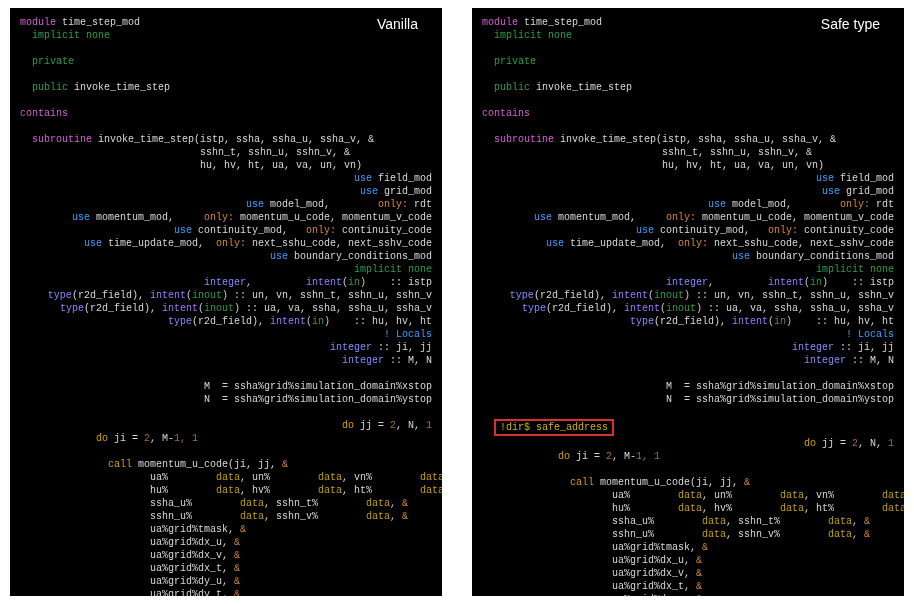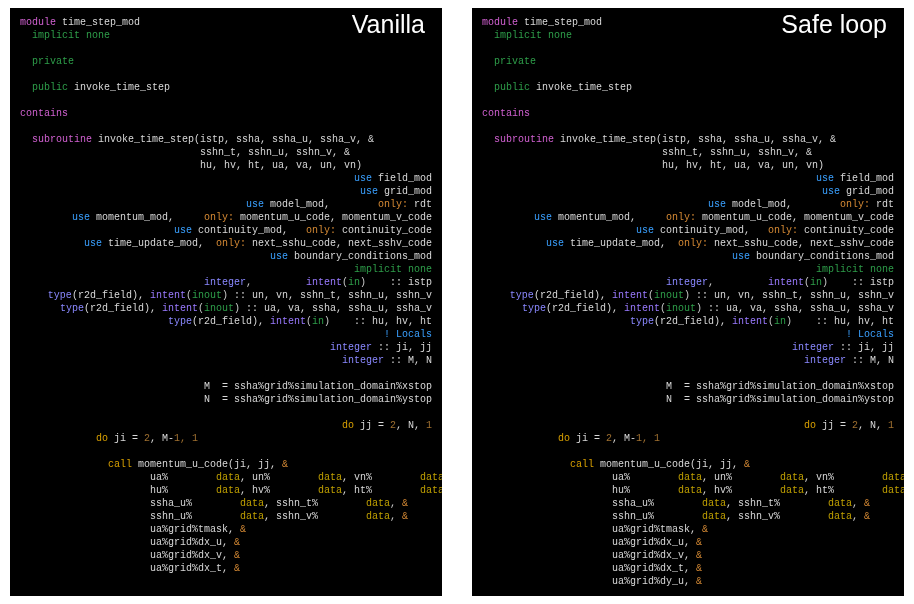--- a/index.html
+++ b/index.html
@@ -19,23 +19,23 @@
     flex: 1;
     padding: 8px 10px;
     font-size: 10px;
     line-height: 13px;
     color: #c8c8c8;
     overflow: hidden;
   }
   .panel-title {
     position: absolute;
     top: 10px;
-    right: 17px;
+    right: 24px;
     font-family: "Segoe UI", Arial, sans-serif;
-    font-size: 25px;
+    font-size: 14px;
     font-weight: 300;
     color: #fff;
   }
   .blank { height: 13px; }
   .kw-mod  { color: #d060d0; }  
   .kw-imp  { color: #3aa0ff; }
   .kw-type { color: #8a88ff; }  
   .kw-only { color: #d68a34; }  
   .kw-intent{ color: #9a7aff; }
   .io      { color: #2e9e4a; }  
@@ -102,25 +102,27 @@
   <div class="blank"></div>
   <div class="line i4"><span class="do">call</span><span class="ident"> momentum_u_code(ji, jj, </span><span class="amp">&amp;</span></div>
   <div class="line i6"><span class="ident">ua%</span><span class="attr">data</span><span class="ident">, un%</span><span class="attr">data</span><span class="ident">, vn%</span><span class="attr">data</span>, <span class="amp">&amp;</span></div>
   <div class="line i6"><span class="ident">hu%</span><span class="attr">data</span><span class="ident">, hv%</span><span class="attr">data</span><span class="ident">, ht%</span><span class="attr">data</span>, <span class="amp">&amp;</span></div>
   <div class="line i6"><span class="ident">ssha_u%</span><span class="attr">data</span><span class="ident">, sshn_t%</span><span class="attr">data</span>, <span class="amp">&amp;</span></div>
   <div class="line i6"><span class="ident">sshn_u%</span><span class="attr">data</span><span class="ident">, sshn_v%</span><span class="attr">data</span>, <span class="amp">&amp;</span></div>
   <div class="line i6"><span class="ident">ua%grid%tmask, </span><span class="amp">&amp;</span></div>
   <div class="line i6"><span class="ident">ua%grid%dx_u, </span><span class="amp">&amp;</span></div>
   <div class="line i6"><span class="ident">ua%grid%dx_v, </span><span class="amp">&amp;</span></div>
   <div class="line i6"><span class="ident">ua%grid%dx_t, </span><span class="amp">&amp;</span></div>
+  <div class="line i6"><span class="ident">ua%grid%dy_u, </span><span class="amp">&amp;</span></div>
+  <div class="line i6"><span class="ident">ua%grid%dy_t, </span><span class="amp">&amp;</span></div>
 
 </div>
 
 <div class="panel">
-  <div class="panel-title">Safe loop</div>
+  <div class="panel-title">Safe type</div>
 
   <div class="line"><span class="kw-mod">module</span> <span class="ident">time_step_mod</span></div>
   <div class="line i1"><span class="io">implicit none</span></div>
   <div class="blank"></div>
   <div class="line i1"><span class="io">private</span></div>
   <div class="blank"></div>
   <div class="line i1"><span class="io">public</span> <span class="ident">invoke_time_step</span></div>
   <div class="blank"></div>
   <div class="line"><span class="kw-mod">contains</span></div>
   <div class="blank"></div>
@@ -139,20 +141,21 @@
   <div class="line i2"><span class="kw-type">type</span><span class="ident">(r2d_field), </span><span class="kw-intent">intent</span>(<span class="io">inout</span>)<span class="ident"> :: un, vn, sshn_t, sshn_u, sshn_v</span></div>
   <div class="line i2"><span class="kw-type">type</span><span class="ident">(r2d_field), </span><span class="kw-intent">intent</span>(<span class="io">inout</span>)<span class="ident"> :: ua, va, ssha, ssha_u, ssha_v</span></div>
   <div class="line i2"><span class="kw-type">type</span><span class="ident">(r2d_field), </span><span class="kw-intent">intent</span>(<span class="io">in</span>)   <span class="ident"> :: hu, hv, ht</span></div>
   <div class="line i2"><span class="cmt">! Locals</span></div>
   <div class="line i2"><span class="kw-type">integer</span><span class="ident"> :: ji, jj</span></div>
   <div class="line i2"><span class="kw-type">integer</span><span class="ident"> :: M, N</span></div>
   <div class="blank"></div>
   <div class="line i2"><span class="ident">M  = ssha%grid%simulation_domain%xstop</span></div>
   <div class="line i2"><span class="ident">N  = ssha%grid%simulation_domain%ystop</span></div>
   <div class="blank"></div>
+  <div class="line"><span class="highlight"><span class="dir">!dir$ safe_address</span></span></div>
   <div class="line i2"><span class="do">do</span><span class="ident"> jj = </span><span class="num">2</span><span class="ident">, N, </span><span class="num">1</span></div>
   <div class="line i3"><span class="do">do</span><span class="ident"> ji = </span><span class="num">2</span><span class="ident">, M-</span><span class="num">1, </span><span class="num">1</span></div>
   <div class="blank"></div>
   <div class="line i4"><span class="do">call</span><span class="ident"> momentum_u_code(ji, jj, </span><span class="amp">&amp;</span></div>
   <div class="line i6"><span class="ident">ua%</span><span class="attr">data</span><span class="ident">, un%</span><span class="attr">data</span><span class="ident">, vn%</span><span class="attr">data</span>, <span class="amp">&amp;</span></div>
   <div class="line i6"><span class="ident">hu%</span><span class="attr">data</span><span class="ident">, hv%</span><span class="attr">data</span><span class="ident">, ht%</span><span class="attr">data</span>, <span class="amp">&amp;</span></div>
   <div class="line i6"><span class="ident">ssha_u%</span><span class="attr">data</span><span class="ident">, sshn_t%</span><span class="attr">data</span>, <span class="amp">&amp;</span></div>
   <div class="line i6"><span class="ident">sshn_u%</span><span class="attr">data</span><span class="ident">, sshn_v%</span><span class="attr">data</span>, <span class="amp">&amp;</span></div>
   <div class="line i6"><span class="ident">ua%grid%tmask, </span><span class="amp">&amp;</span></div>
   <div class="line i6"><span class="ident">ua%grid%dx_u, </span><span class="amp">&amp;</span></div>

